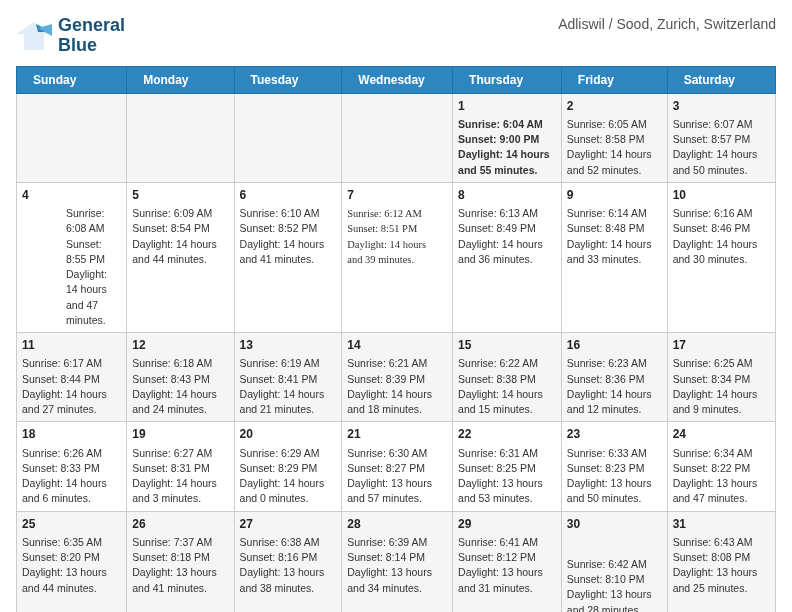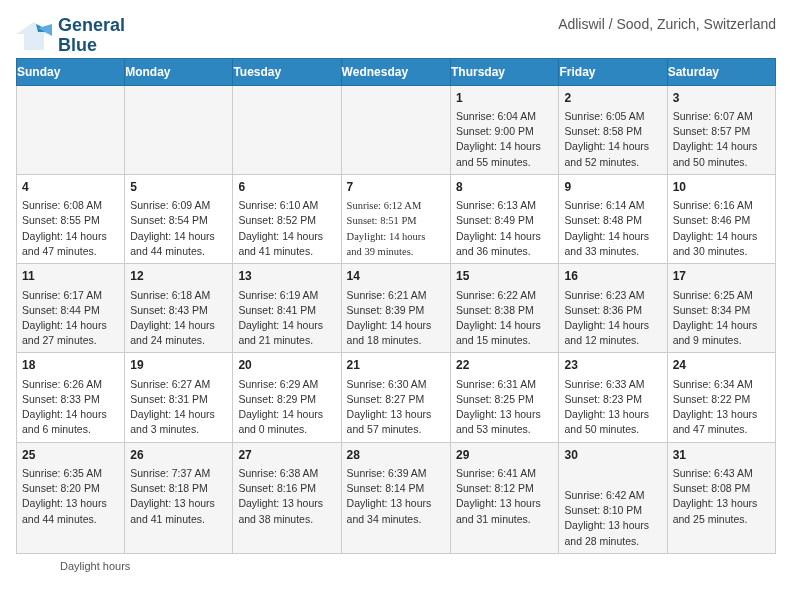--- a/index.html
+++ b/index.html
@@ -7,21 +7,21 @@
       font-family: Arial, sans-serif;
       background: #fff;
       width: 792px;
       min-height: 612px;
       padding: 16px;
     }
     .header-area {
       display: flex;
       justify-content: space-between;
       align-items: flex-start;
-      margin-bottom: 2px;
+      margin-bottom: 10px;
     }
     .logo {
       display: flex;
       align-items: center;
       gap: 6px;
     }
     .logo-text {
       font-size: 18px;
       font-weight: bold;
       color: #1a5276;
@@ -47,21 +47,21 @@
       color: #555;
     }
     table {
       width: 100%;
       border-collapse: collapse;
       font-size: 11px;
     }
     thead th {
       background-color: #2e86c1;
       color: #fff;
-      padding: 6px 0;
+      padding: 6px 16px;
       text-align: left;
       font-size: 12px;
       font-weight: bold;
       border: 1px solid #2472a4;
     }
     tbody td {
       border: 1px solid #ccc;
       vertical-align: top;
       padding: 4px 5px;
       height: 88px;
@@ -127,21 +127,21 @@
       </tr>
   </thead>
   <tbody id="calendar-body">
   <tr>
         <td></td>
         <td></td>
         <td></td>
         <td></td>
         <td>
           <div class="day-num">1</div>
-          <div class="day-info" style="white-space: pre-line;">Sunrise: 6:04 AM
+          <div class="day-info" style="white-space: pre-line; font-weight: bold;">Sunrise: 6:04 AM
 Sunset: 9:00 PM
 Daylight: 14 hours
 and 55 minutes.</div>
         </td>
         <td>
           <div class="day-num">2</div>
           <div class="day-info" style="white-space: pre-line;">Sunrise: 6:05 AM
 Sunset: 8:58 PM
 Daylight: 14 hours
 and 52 minutes.</div>
@@ -150,21 +150,21 @@
           <div class="day-num">3</div>
           <div class="day-info" style="white-space: pre-line;">Sunrise: 6:07 AM
 Sunset: 8:57 PM
 Daylight: 14 hours
 and 50 minutes.</div>
         </td>
       </tr>
       <tr>
         <td>
           <div class="day-num">4</div>
-          <div class="day-info" style="white-space: pre-line;">Sunrise: 6:08 AM
+          <div class="day-info" style="white-space: pre-line; margin-left: 44px;">Sunrise: 6:08 AM
 Sunset: 8:55 PM
 Daylight: 14 hours
 and 47 minutes.</div>
         </td>
         <td>
           <div class="day-num">5</div>
           <div class="day-info" style="white-space: pre-line;">Sunrise: 6:09 AM
 Sunset: 8:54 PM
 Daylight: 14 hours
 and 44 minutes.</div>

